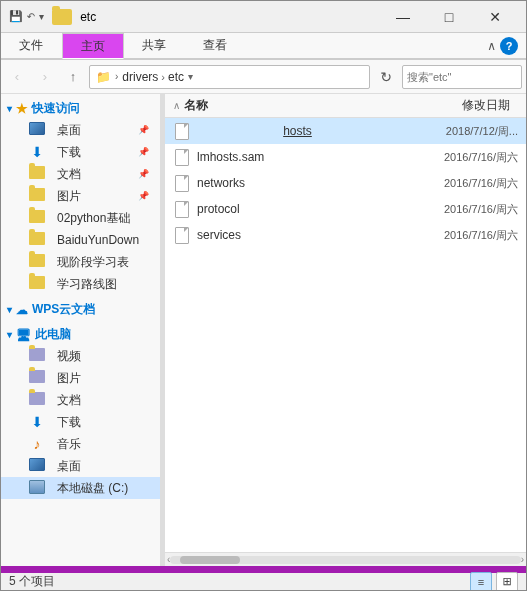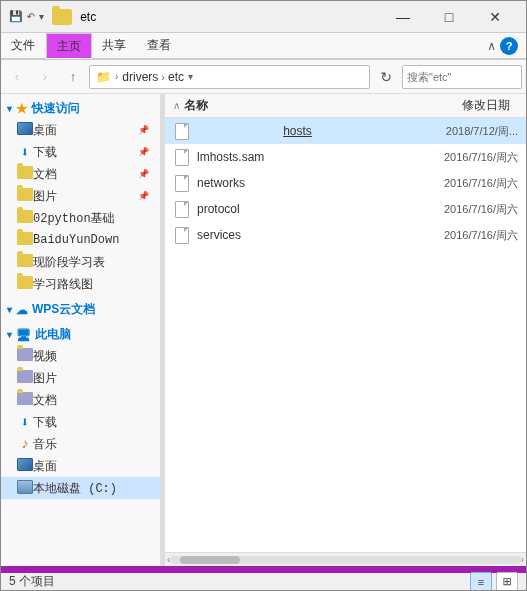--- a/index.html
+++ b/index.html
@@ -73,21 +73,21 @@
     .ribbon {
       background: #f8f8f8;
       border-bottom: 1px solid #ccc;
     }
     .ribbon-tabs {
       display: flex;
       height: 26px;
       border-bottom: 1px solid #ccc;
     }
     .ribbon-tab {
-      padding: 0 10px;
+      padding: 0 18px;
       display: flex;
       align-items: center;
       cursor: pointer;
       font-size: 12px;
       color: #333;
       border-right: 1px solid transparent;
     }
     .ribbon-tab.active {
       background: #d946ef;
       border: 1px solid #ccc;
@@ -204,27 +204,26 @@
       padding: 2px 6px;
       cursor: pointer;
       color: #0078d4;
       font-size: 12px;
       font-weight: bold;
       gap: 4px;
     }
     .sidebar-item {
       display: flex;
       align-items: center;
-      padding: 2px 10px 2px 16px;
-      cursor: pointer;
-      font-size: 12px;
-      color: #333;
-      gap: 0;
+      padding: 2px 10px 2px 28px;
+      cursor: pointer;
+      font-size: 12px;
+      color: #333;
+      gap: 12px;
       height: 22px;
-      font-family: Liberation Mono, monospace;
     }
     .sidebar-item.active { background: #cce4ff; }
     .sidebar-item-icon {
       width: 16px;
       height: 16px;
       flex-shrink: 0;
     }
     .sidebar-item-label { flex: 1; white-space: nowrap; overflow: hidden; text-overflow: ellipsis; }
     .pin-icon { color: #aaa; font-size: 9px; margin-left: 2px; }
 

